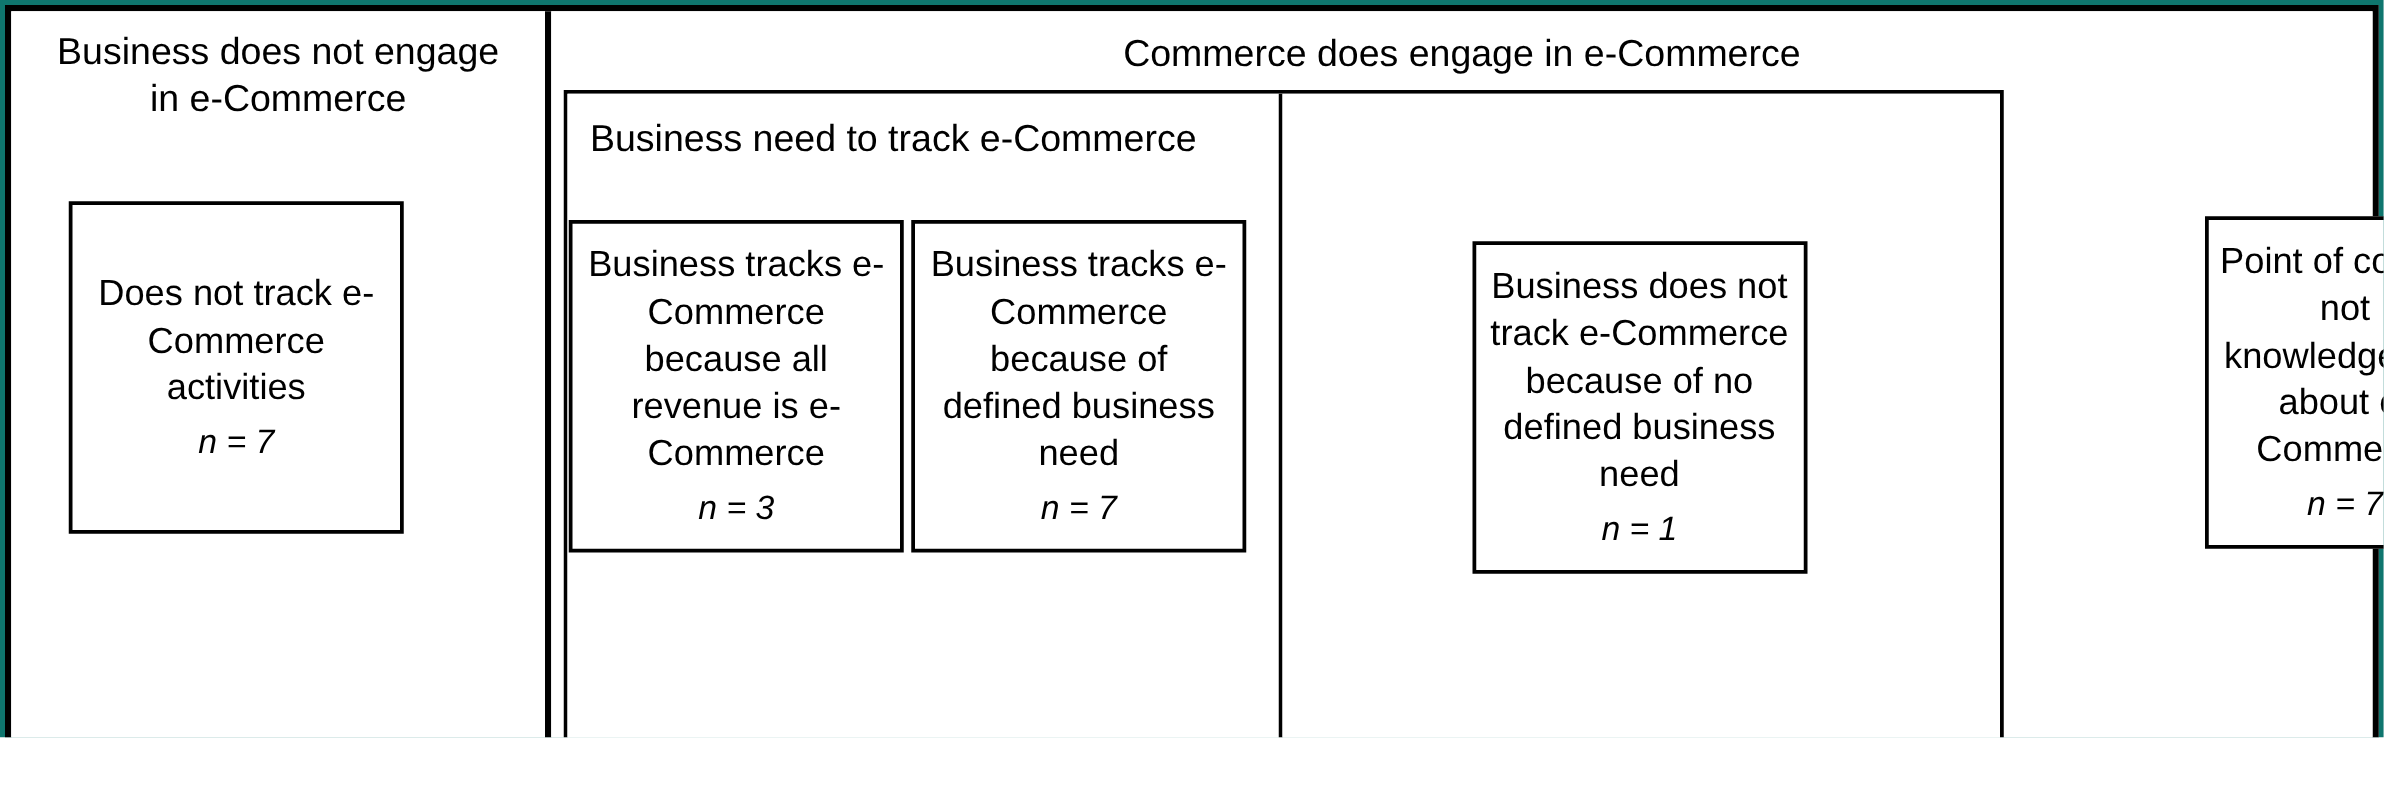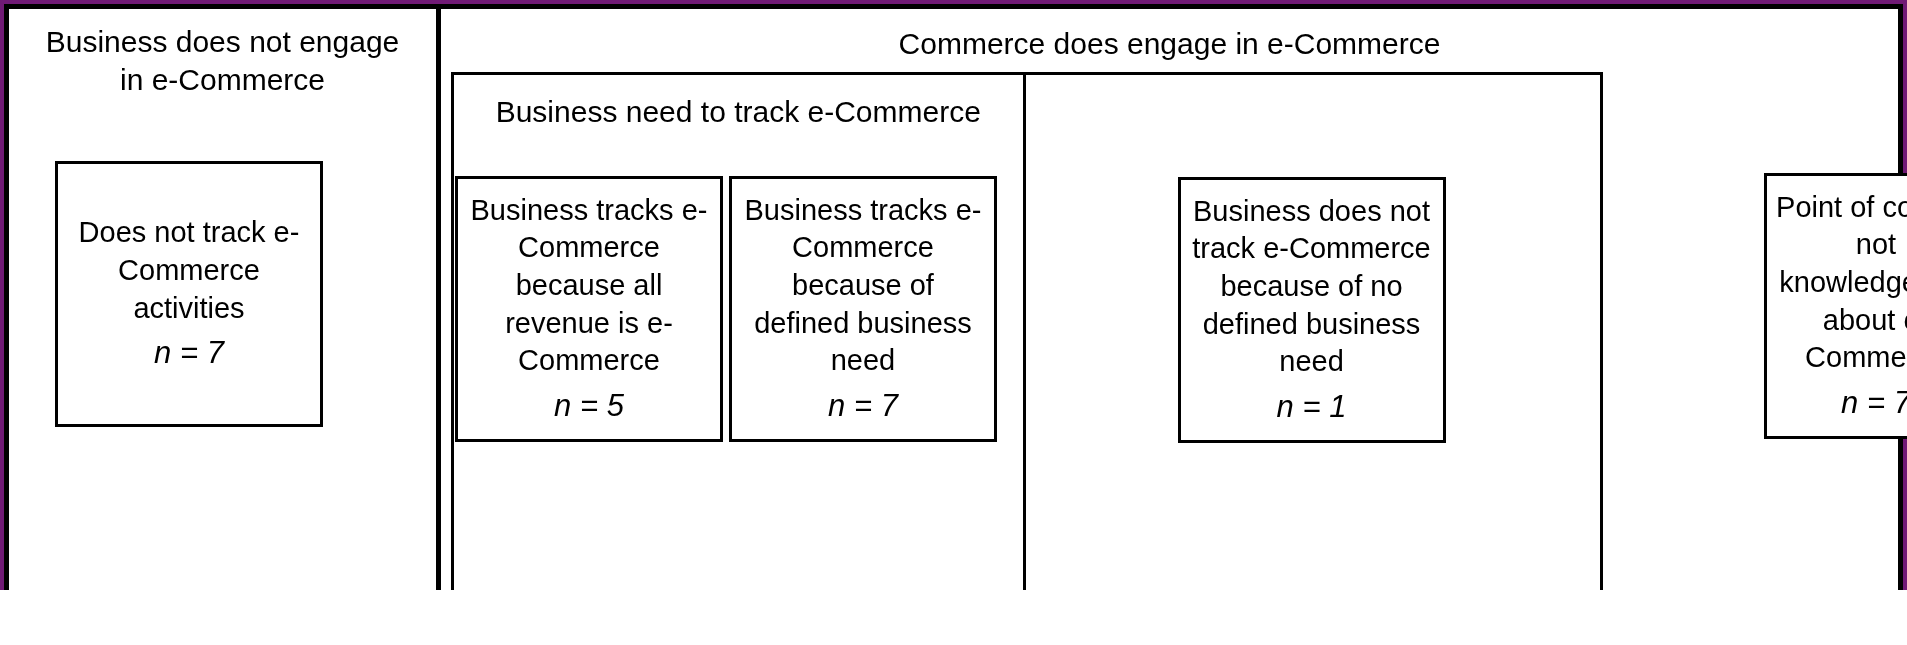--- a/index.html
+++ b/index.html
@@ -10,21 +10,21 @@
   }
   body {
     font-family: "Liberation Sans", sans-serif;
     color: #000000;
   }
 
   .canvas {
     position: relative;
     width: 1907px;
     height: 590px;
-    background: #701a75;
+    background: #0f766e;
     box-sizing: border-box;
     overflow: hidden;
   }
 
   
   .outer-frame {
     position: absolute;
     left: 4px;
     top: 4px;
     width: 1899px;
@@ -91,21 +91,20 @@
   .lvl2-need {
     width: 573px;
     border-right: 3px solid #000000;
   }
 
   .lvl2-no-need {
     width: 576px;
   }
 
   .lvl2-title {
-    text-align: center;
     font-size: 30px;
     line-height: 1.26;
     padding: 18px 18px 0 18px;
     box-sizing: border-box;
     white-space: pre-line;
   }
 
   
   .leaf {
     position: absolute;
@@ -120,40 +119,40 @@
     text-align: center;
   }
 
   .leaf-text {
     font-size: 29px;
     line-height: 1.30;
     white-space: pre-line;
   }
 
   .leaf-n {
-    font-size: 31px;
+    font-size: 27px;
     font-style: italic;
     line-height: 1.30;
     margin-top: 6px;
   }
 
   
   #leaf-not-track        { left: 46px;  top: 152px; width: 268px; height: 266px; }
   #leaf-all-revenue      { left: 0px;   top: 0px;   width: 268px; height: 266px; }
   #leaf-defined-need     { left: 0px;   top: 0px;   width: 268px; height: 266px; }
   #leaf-no-defined-need  { left: 0px;   top: 0px;   width: 268px; height: 266px; }
   #leaf-poc-not-knowledgeable { left: 1323px; top: 164px; width: 224px; height: 266px; }
 
   .leaf-slot {
     position: absolute;
     text-decoration: underline;
   }
   #slot-all-revenue     { left: 1px;   top: 101px; width: 268px; height: 266px; }
   #slot-defined-need    { left: 275px; top: 101px; width: 268px; height: 266px; }
-  #slot-no-defined-need { left: 152px; top: 102px; width: 268px; height: 266px; }
+  #slot-no-defined-need { left: 152px; top: 118px; width: 268px; height: 266px; }
 </style>
 </head>
 <body>
 
 <div class="canvas">
   <div class="outer-frame">
 
     <div class="lvl1 branch-not-engage">
       <div class="lvl1-title">Business does not engage
 in e-Commerce</div>
@@ -174,21 +173,21 @@
         <div class="lvl2 lvl2-need">
           <div class="lvl2-title">Business need to track e-Commerce</div>
 
           <div class="leaf-slot" id="slot-all-revenue">
             <div class="leaf" id="leaf-all-revenue">
               <div class="leaf-text">Business tracks e-
 Commerce
 because all
 revenue is e-
 Commerce</div>
-              <div class="leaf-n">n = 5</div>
+              <div class="leaf-n">n = 3</div>
             </div>
           </div>
 
           <div class="leaf-slot" id="slot-defined-need">
             <div class="leaf" id="leaf-defined-need">
               <div class="leaf-text">Business tracks e-
 Commerce
 because of
 defined business
 need</div>

